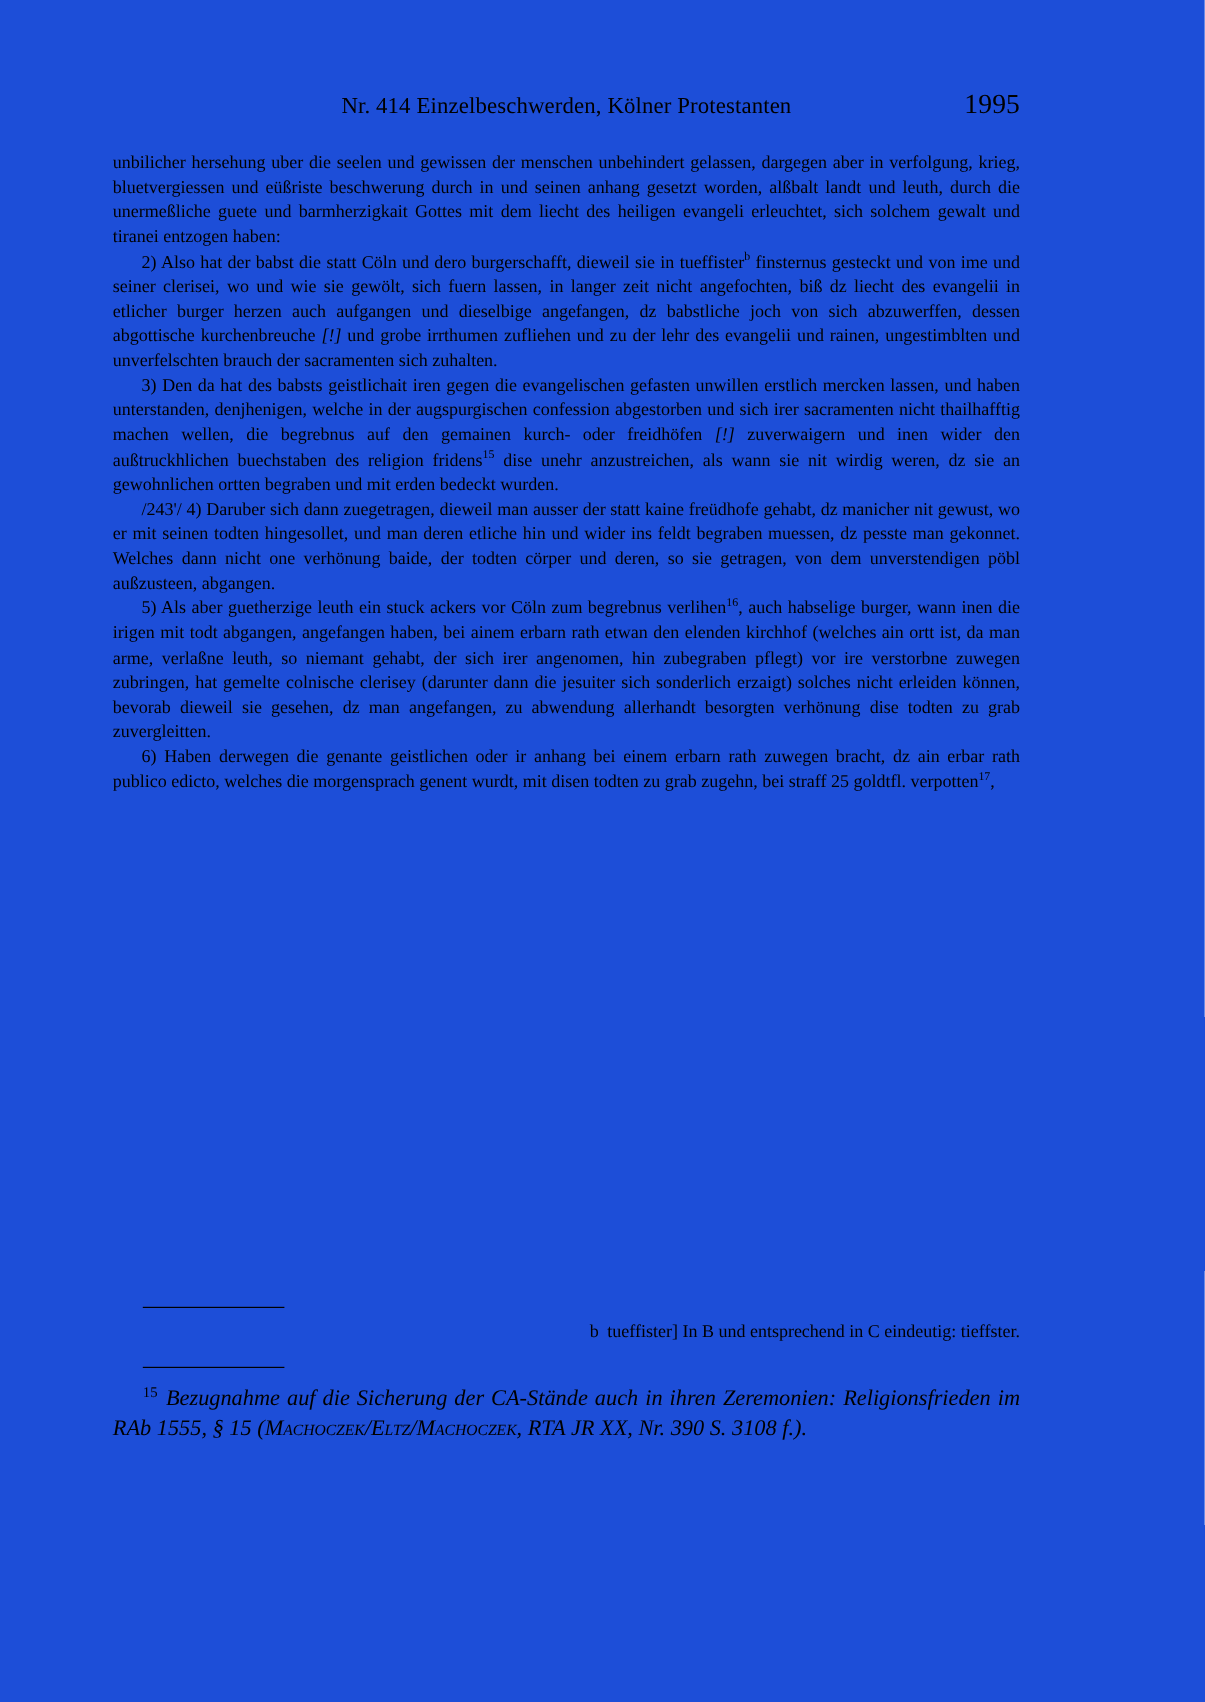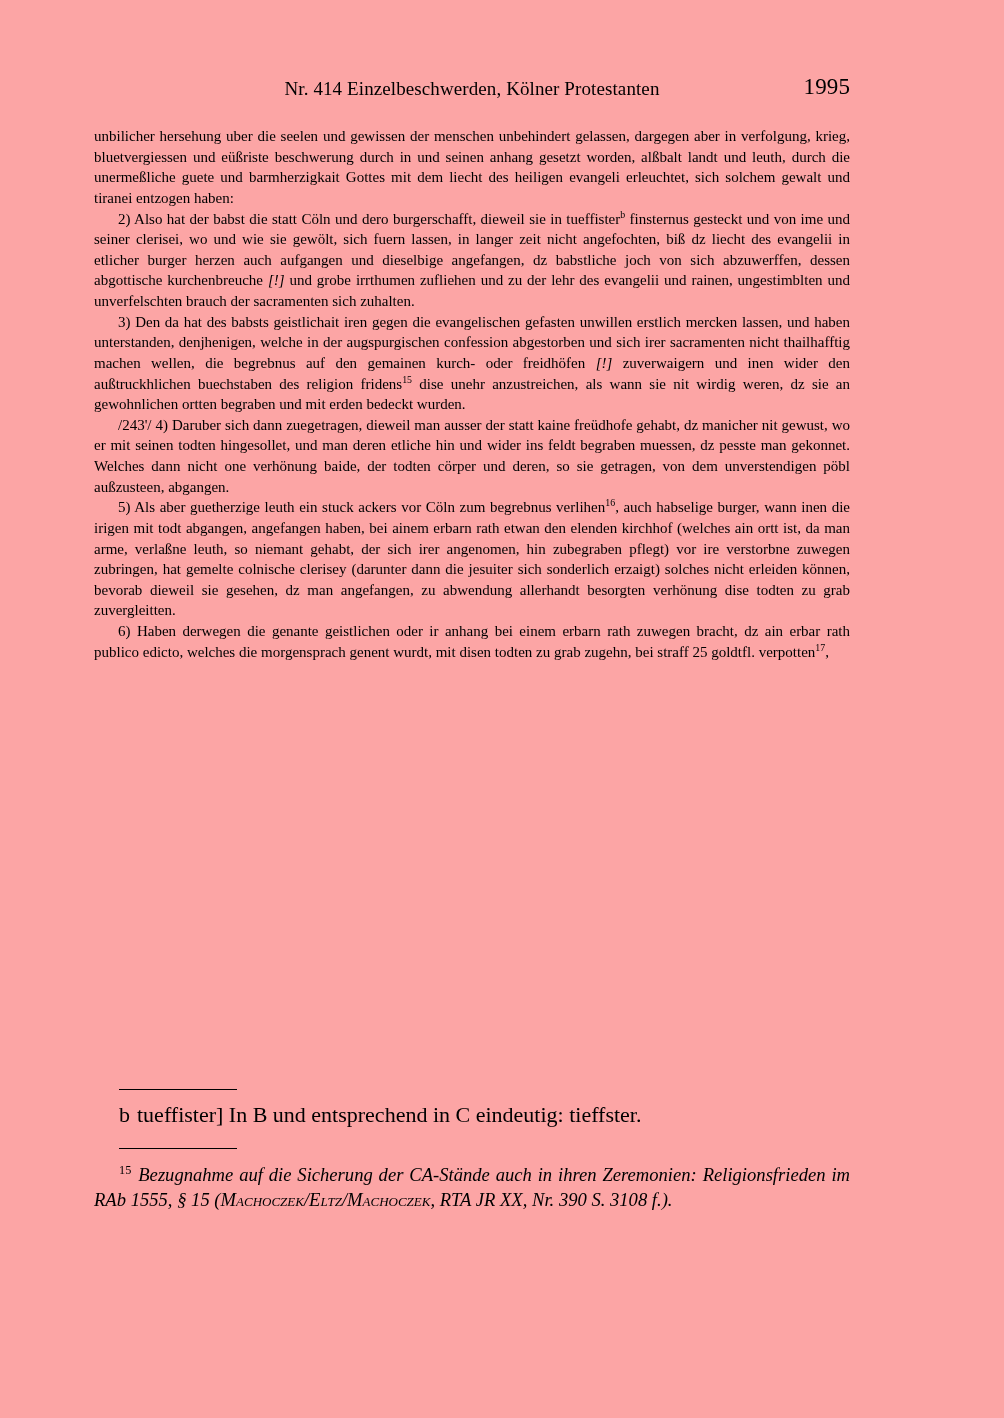--- a/index.html
+++ b/index.html
@@ -5,21 +5,21 @@
   html, body {
     margin: 0;
     padding: 0;
     background: #ffffff;
   }
   .page {
     position: relative;
     width: 1004px;
     height: 1418px;
     margin: 0 auto;
-    background: #fca5a5;
+    background: #1d4ed8;
     font-family: "Liberation Serif", serif;
     color: #000000;
     box-sizing: border-box;
   }
   .content {
     position: absolute;
     left: 94px;
     top: 78px;
     width: 756px;
   }
@@ -86,22 +86,23 @@
     margin-left: 25px;
     margin-right: 7px;
   }
   .note-line .it {
     font-style: italic;
   }
   .sc {
     font-variant: small-caps;
   }
   .note-first {
-    font-size: 22px;
+    font-size: 15px;
     margin: 0 0 4px 0;
+    text-align: right;
   }
   .note-first .num {
     margin-left: 25px;
     margin-right: 7px;
   }
 </style>
 </head>
 <body>
 
 <div class="page">

